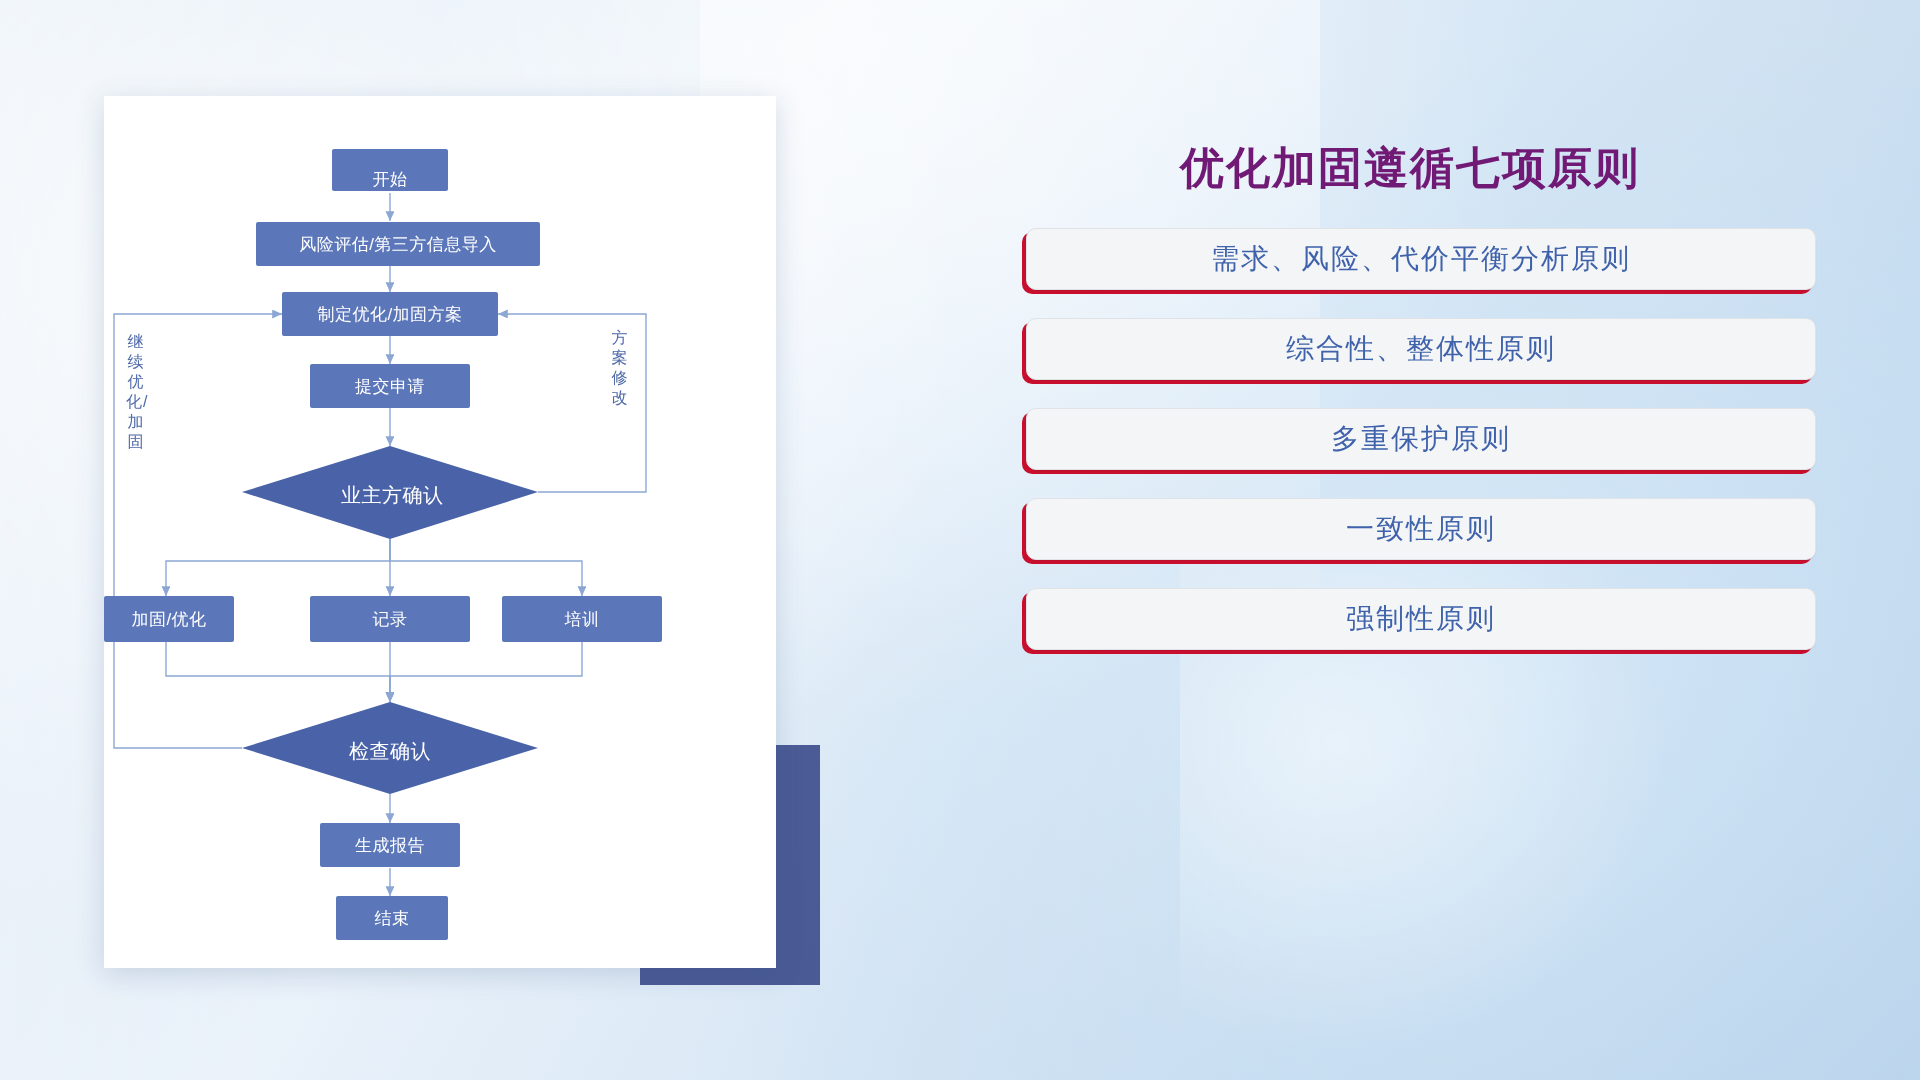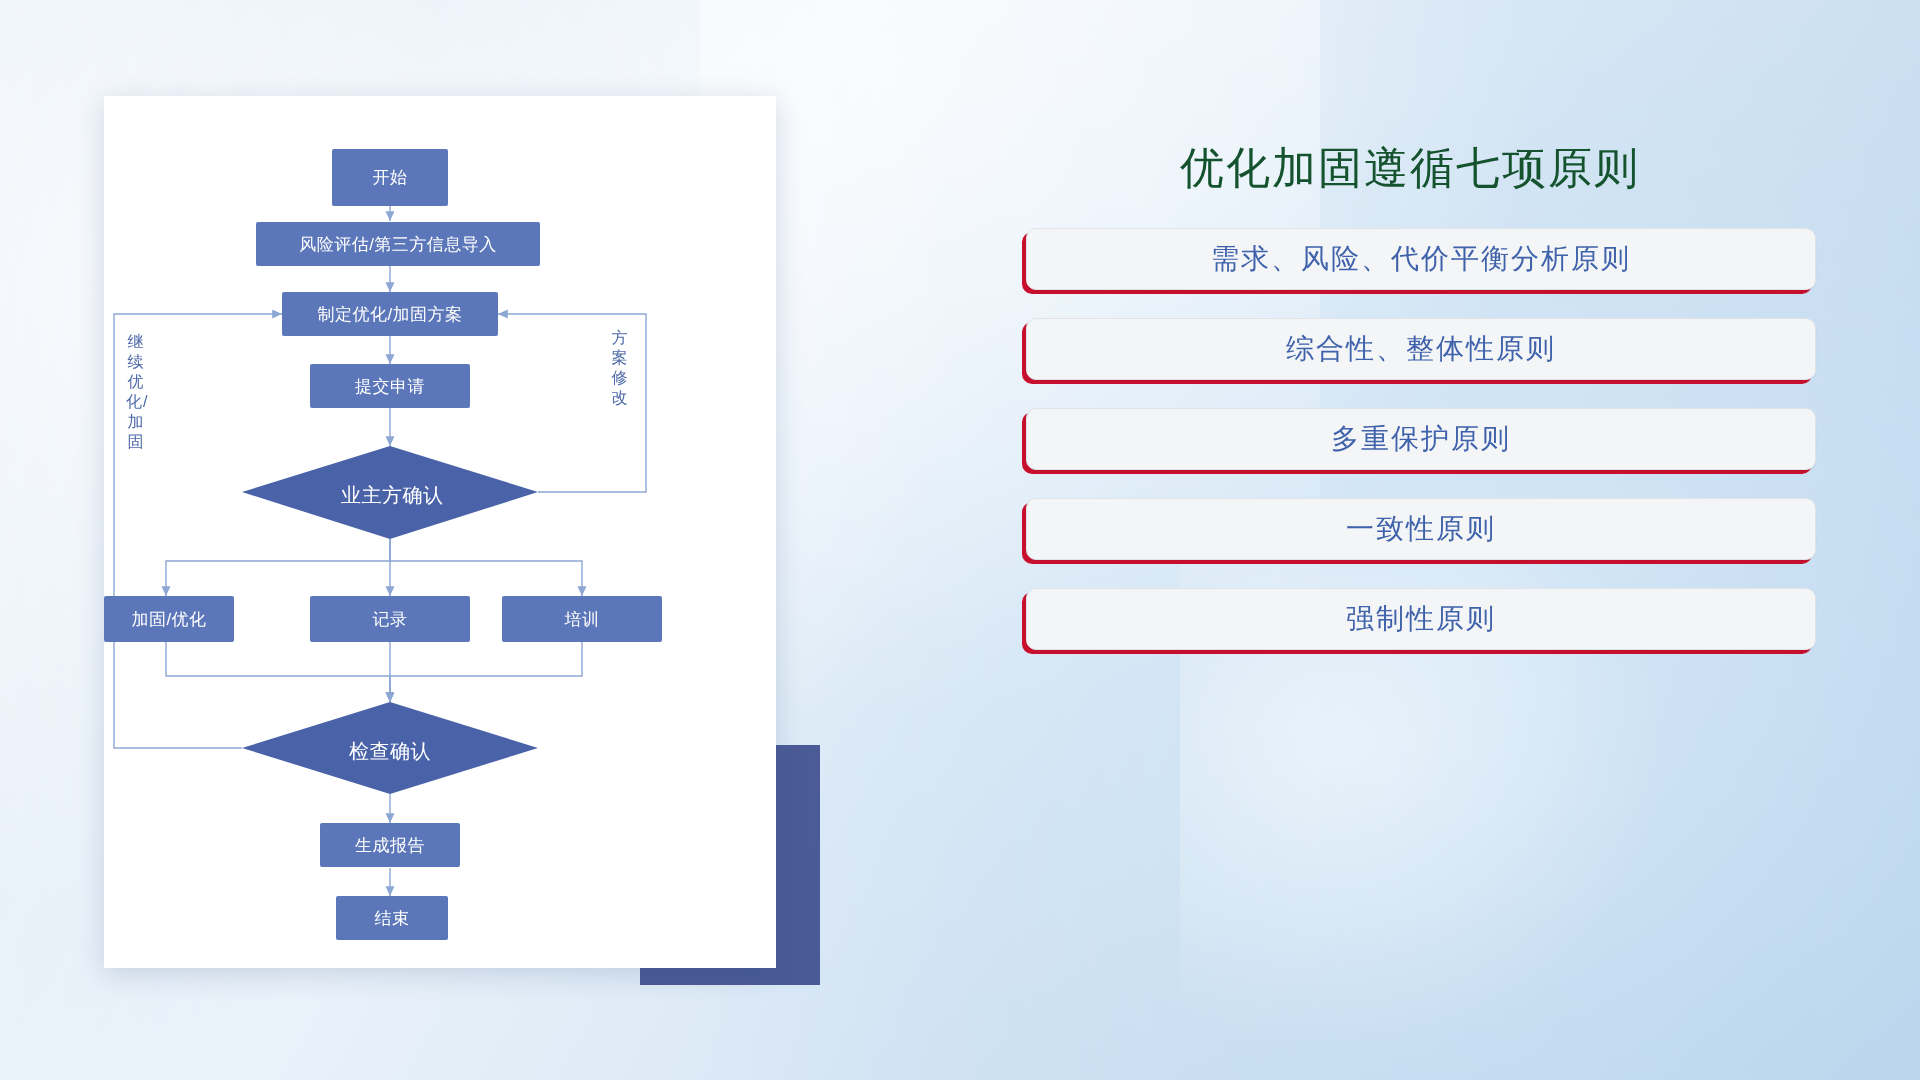--- a/index.html
+++ b/index.html
@@ -63,22 +63,22 @@
     color:#ffffff;
     font-size:20px;
     letter-spacing:0.5px;
     white-space:nowrap;
   }
 
   
   .right-title {
     position:absolute; left:1150px; top:110px; width:520px;
     text-align:center;
-    font-size:44px; font-weight:normal;
-    color:#14532d;
+    font-size:44px; font-weight:bold;
+    color:#701a75;
     letter-spacing:2px;
   }
   .pill-list { position:absolute; left:1022px; top:228px; width:800px; }
   .pill-wrap { position:relative; margin-bottom:26px; height:64px; }
   .pill-accent {
     position:absolute; left:0; top:4px; width:790px; height:62px;
     background:#c8102e; border-radius:10px;
   }
   .pill {
     position:absolute; left:4px; top:0; width:790px; height:62px;
@@ -133,21 +133,21 @@
           <path d="M286,698 L286,727"></path>
 
           <path d="M286,772 L286,800"></path>
 
           <path d="M434,396 L542,396 L542,218 L394,218"></path>
 
           <path d="M138,652 L10,652 L10,218 L178,218"></path>
         </g>
       </svg>
 
-      <div class="node" style="left:228px; top:53px; width:116px; height:57px;">
+      <div class="node" style="left:228px; top:53px; width:116px; height:42px;align-items:flex-end;">
         <span>开始</span>
       </div>
 
       <div class="node" style="left:152px; top:126px; width:284px; height:44px;">
         <span>风险评估/第三方信息导入</span>
       </div>
 
       <div class="node" style="left:178px; top:196px; width:216px; height:44px;">
         <span>制定优化/加固方案</span>
       </div>

